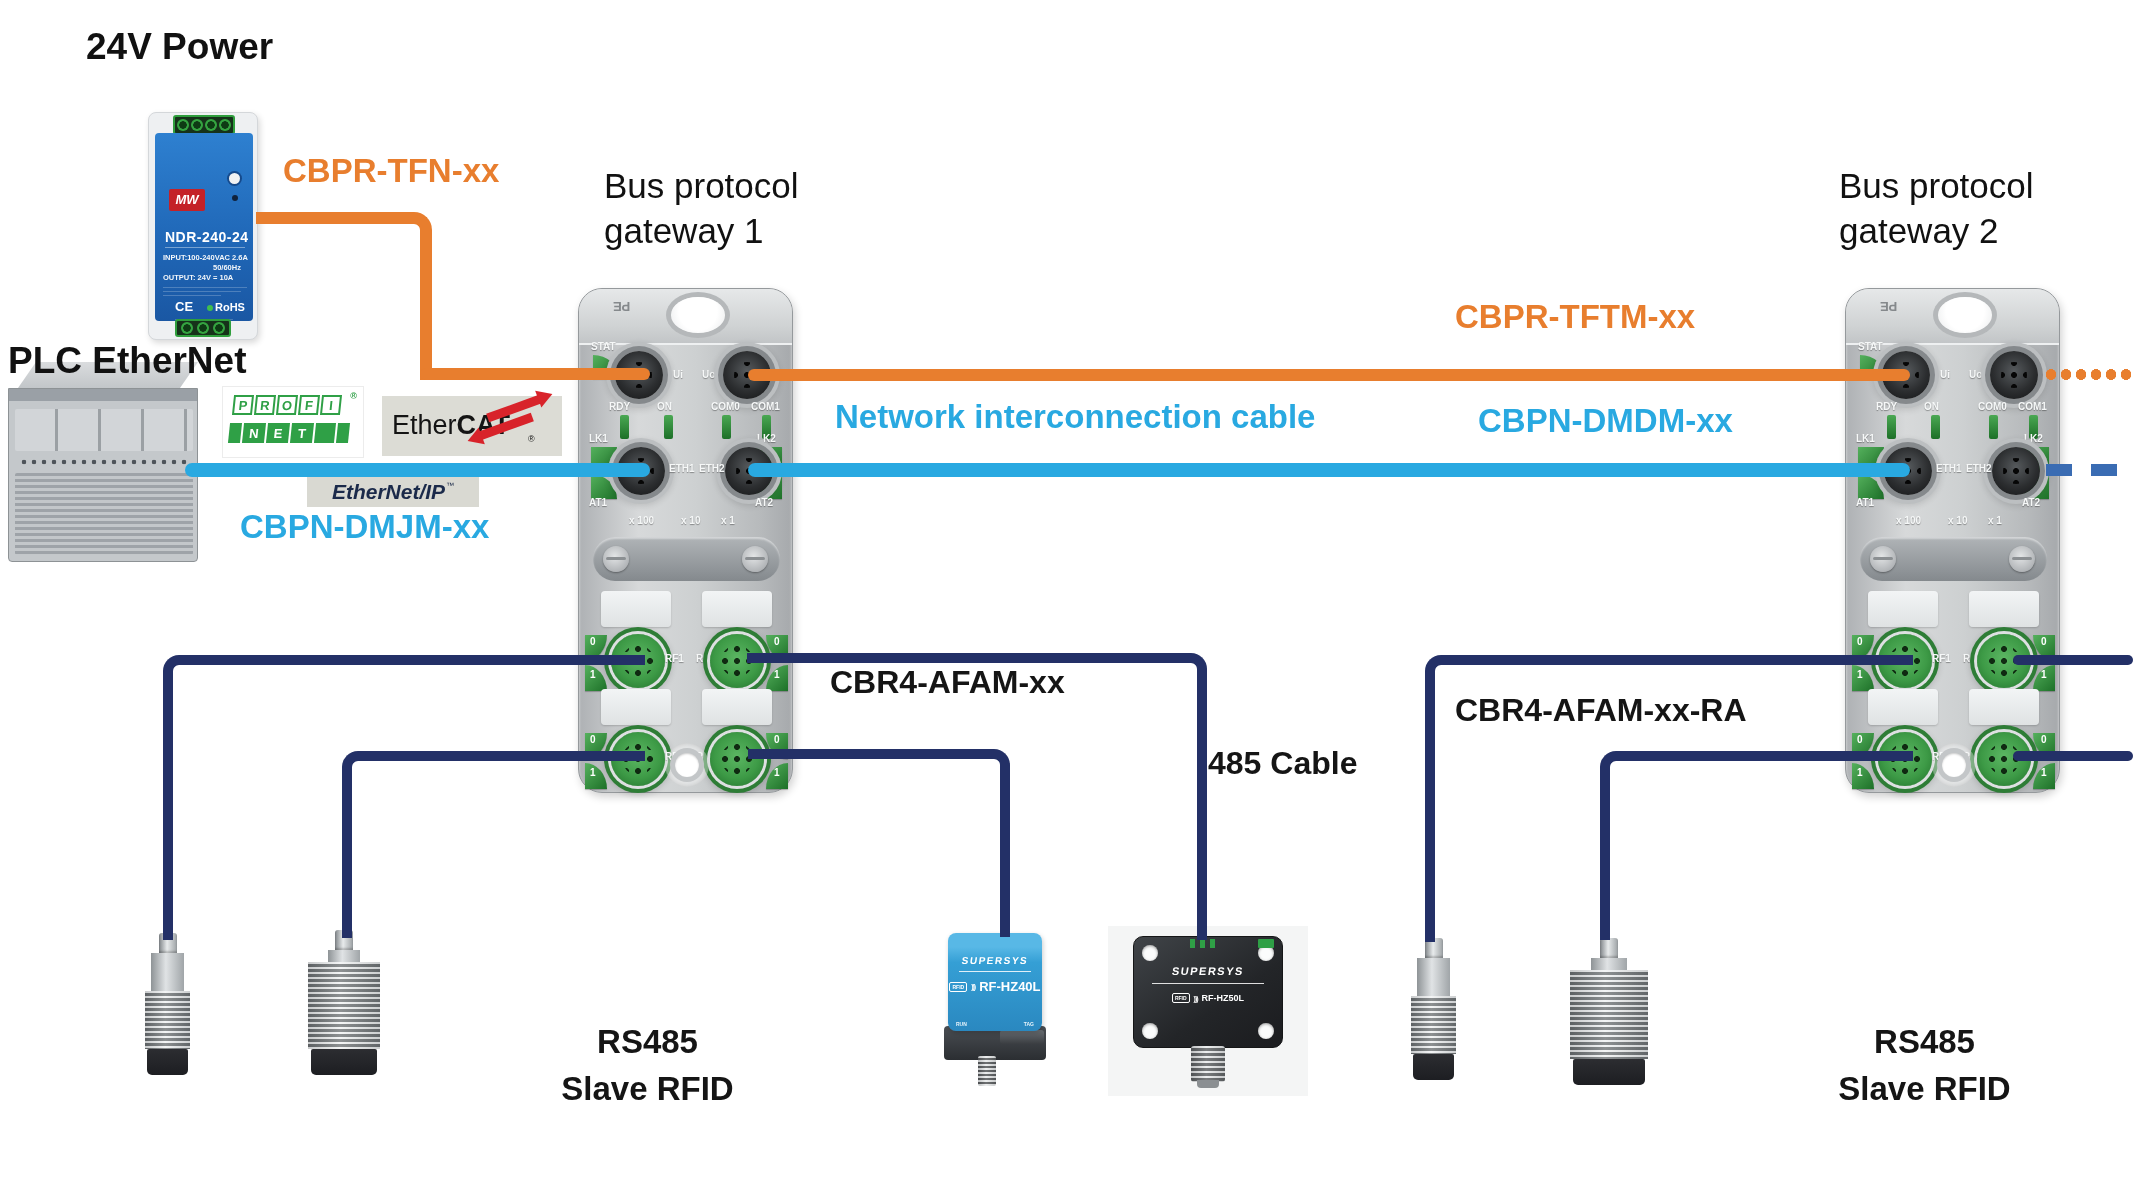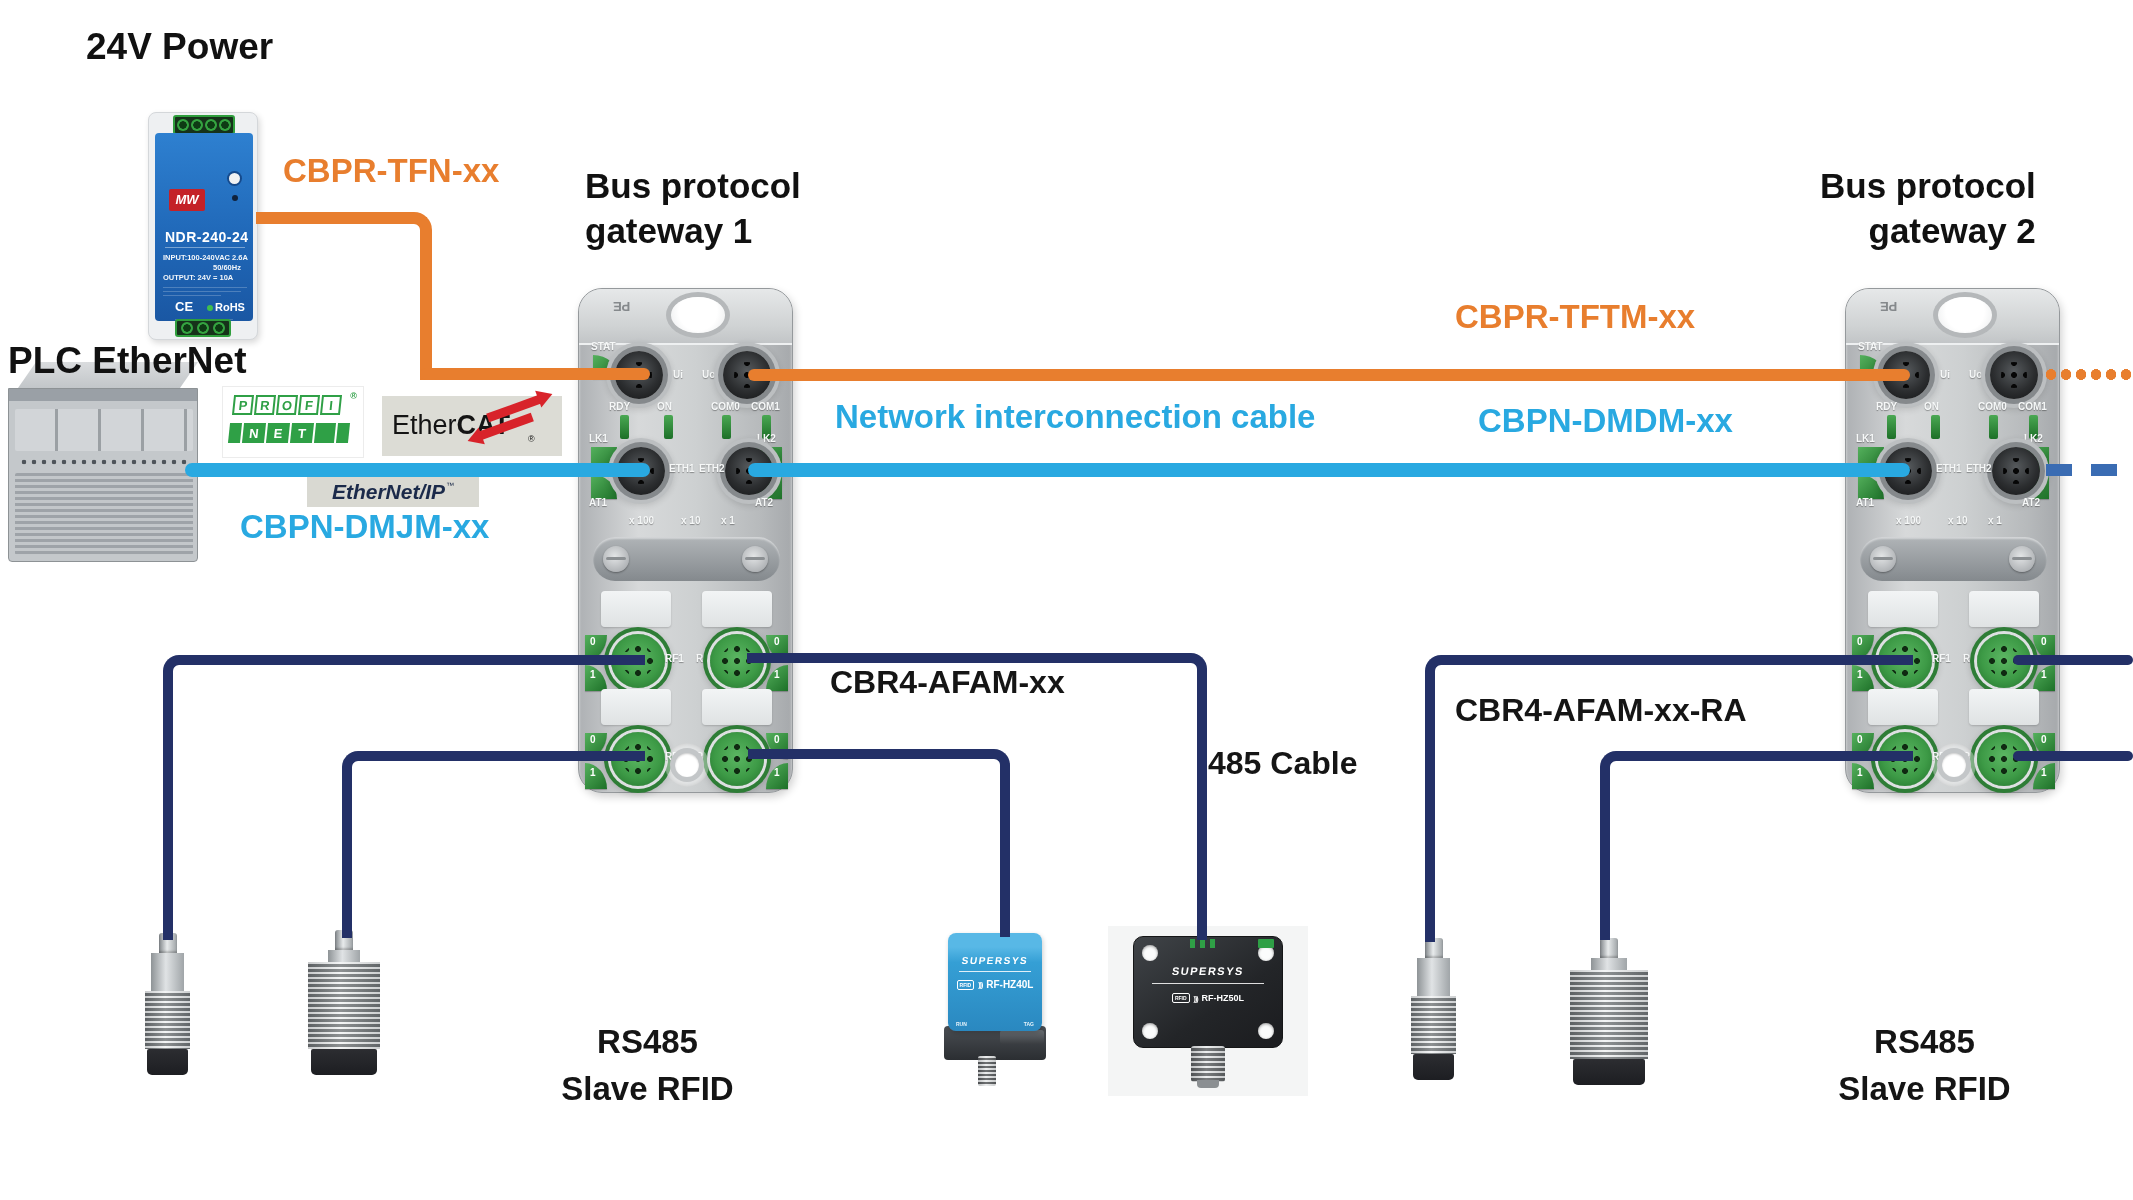--- a/index.html
+++ b/index.html
@@ -7,21 +7,21 @@
   .stage {
     position: relative; width: 2133px; height: 1200px; background:#ffffff;
     font-family: "Liberation Sans", sans-serif; overflow: hidden;
   }
 
   
   .h-title { position:absolute; font-weight:800; font-size:37px; color:#111; letter-spacing:0; }
   .lbl-orange { position:absolute; font-weight:700; font-size:33px; color:#E87E2E; }
   .lbl-cyan { position:absolute; font-weight:700; font-size:33px; color:#29A9E1; }
   .lbl-black { position:absolute; font-weight:800; font-size:32px; color:#151515; }
-  .gw-title { position:absolute; font-weight:700; font-size:35px; color:#111; line-height:45px; }
+  .gw-title { position:absolute; font-weight:400; font-size:35px; color:#111; line-height:45px;margin-left:19px; }
   .rs-block { position:absolute; text-align:center; font-weight:800; font-size:33px; color:#151515; line-height:47px; }
   .rs-block span { display:block; }
 
   
   .cable { position:absolute; }
   .elbow-tl { border-top:10px solid #233067; border-left:10px solid #233067; border-top-left-radius:16px; }
   .elbow-tr { border-top:10px solid #233067; border-right:10px solid #233067; border-top-right-radius:16px; }
   .navy-bar { background:#233067; border-radius:5px; }
   .orange-elbow { border-top:12px solid #E87E2E; border-right:12px solid #E87E2E; border-top-right-radius:18px; }
   .orange-bar { background:#E87E2E; border-radius:6px; }
@@ -440,21 +440,21 @@
 
   <div class="rb-mount"></div>
   <div class="rb-clampbar"></div>
   <div class="rb-screw"></div>
   <div class="rb-body">
     <div class="sys-logo" style="top:22px;font-size:10px;">SUPERSYS</div>
     <div class="sys-rule" style="top:38px;"></div>
     <div class="model-row" style="top:46px;">
       <span class="rfid-badge">RFID</span>
       <span class="waves">)))</span>
-      <span class="model-txt" style="font-size:10px;">RF-HZ40L</span>
+      <span class="model-txt" style="font-size:13px;">RF-HZ40L</span>
     </div>
     <span class="rb-corner" style="left:8px;">RUN</span>
     <span class="rb-corner" style="right:8px;">TAG</span>
   </div>
 
   <div class="kb-bg"></div>
   <div class="kb-body">
     <div class="kb-hole" style="left:8px;top:8px;"></div>
     <div class="kb-hole" style="right:8px;top:8px;"></div>
     <div class="kb-hole" style="left:8px;bottom:8px;"></div>
@@ -494,21 +494,21 @@
 
   <div class="h-title" style="left:86px;top:26px;">24V Power</div>
   <div class="h-title" style="left:8px;top:340px;">PLC EtherNet</div>
 
   <div class="gw-title" style="left:585px;top:163px;">
     <span style="display:block;">Bus protocol</span>
     <span style="display:block;">gateway 1</span>
   </div>
   <div class="gw-title" style="left:1820px;top:163px;">
     <span style="display:block;">Bus protocol</span>
-    <span style="display:block;text-align:right;">gateway 2</span>
+    <span style="display:block;">gateway 2</span>
   </div>
 
   <div class="lbl-orange" style="left:283px;top:152px;">CBPR-TFN-xx</div>
   <div class="lbl-orange" style="left:1455px;top:298px;">CBPR-TFTM-xx</div>
   <div class="lbl-cyan" style="left:835px;top:398px;">Network interconnection cable</div>
   <div class="lbl-cyan" style="left:1478px;top:402px;">CBPN-DMDM-xx</div>
   <div class="lbl-cyan" style="left:240px;top:508px;">CBPN-DMJM-xx</div>
   <div class="lbl-black" style="left:830px;top:664px;">CBR4-AFAM-xx</div>
   <div class="lbl-black" style="left:1455px;top:692px;">CBR4-AFAM-xx-RA</div>
   <div class="lbl-black" style="left:1208px;top:745px;">485 Cable</div>

